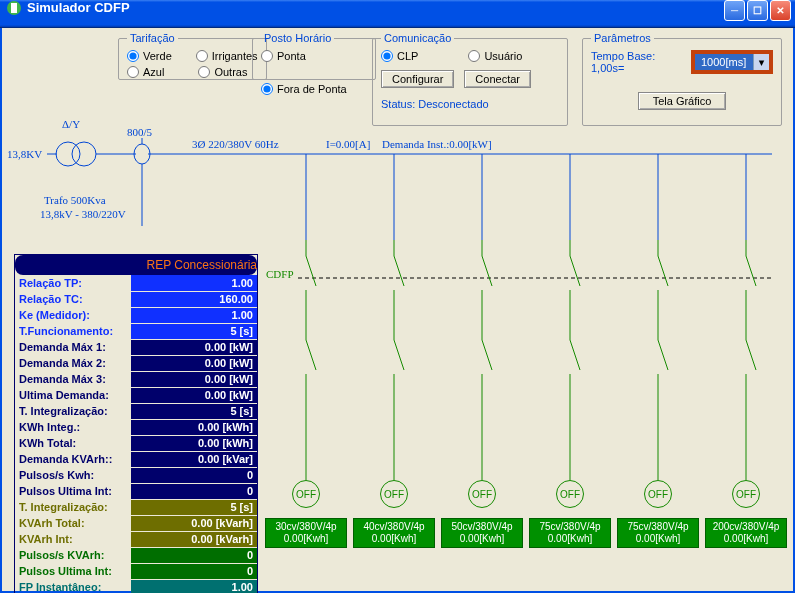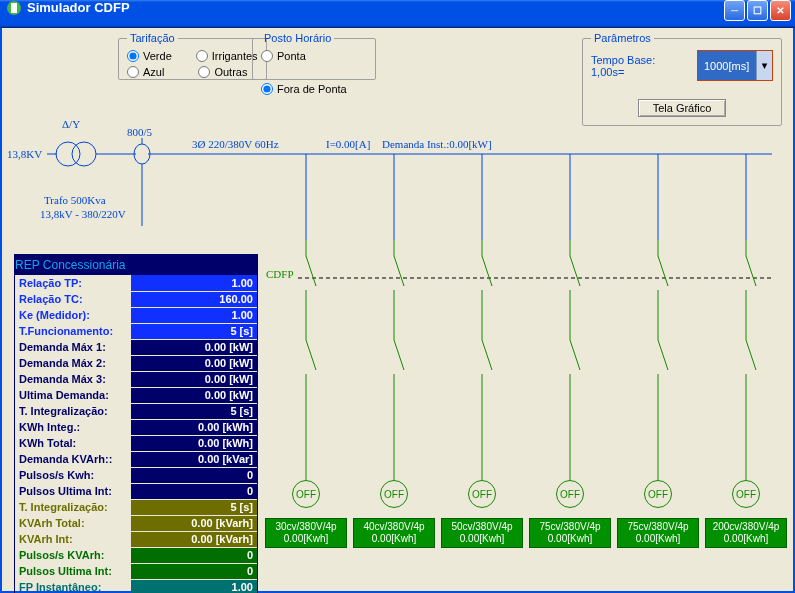--- a/index.html
+++ b/index.html
@@ -55,21 +55,21 @@
   .radio-row { display:flex; gap:24px; white-space:nowrap; }
   .radio-row label, .radio-col label { display:flex; align-items:center; gap:4px; color:#000; }
   .radio-col { display:flex; flex-direction:column; gap:21px; }
   input[type=radio]{ width:12px;height:12px; }
   .btn {
     border: 1px solid #888; background:#ece9d8;
     padding: 2px 10px; font-size:11px;
     box-shadow: inset 1px 1px 0 #fff, inset -1px -1px 0 #aaa;
   }
   .combo {
-    border:1px solid #c2410c; background:#fff; height:31px;
+    border:4px solid #c2410c; background:#fff; height:24px;
     display:inline-flex; align-items:stretch;
   }
   .combo .val{
     background:#316ac5; color:#fff; padding:2px 6px;
     width:58px; display:flex;align-items:center;
   }
   .combo .arrow{
     width:16px; background:#c9d6ef;
     display:flex;align-items:center;justify-content:center;
     border-left:1px solid #7f9db9;
@@ -77,22 +77,22 @@
   
   svg.diagram { position:absolute; left:0; top:0; }
   .bluelbl { fill:#0046d5; font-size:11px; font-family:Tahoma; }
   .greenlbl { fill:#158a00; font-size:11px; font-family:Tahoma; }
   
   .rep {
     position:absolute; left:12px; top:226px; width:244px;
     border:1px solid #00006b;
   }
   .rep-head {
-    background:#00006b; color:#0ea5e9; text-align:left;
-    padding:3px 0; font-size:12px;
+    background:#00006b; color:#f97316; text-align:right;
+    padding:3px 0; font-size:12px;border-radius:8px;
   }
   .rep table { width:100%; border-collapse:collapse; }
   .rep td {
     height:16px; padding:0 4px; font-size:11px;
     border-bottom:1px solid #ece9d8;
     font-weight:bold;
   }
   .rep td.lbl   { width:48%; }
   .rep td.val   { width:52%; text-align:right; }
   .c-blue  { color:#1030ff; } .b-blue  { background:#1030ff; color:#fff; }
@@ -168,20 +168,38 @@
           <input type="radio" style="">
           <span>Ponta</span>
         </label>
     <label>
           <input type="radio" checked="" style="">
           <span>Fora de Ponta</span>
         </label>
   </div>
 </fieldset>
 
+<fieldset style="left:370px; top:4px; width:196px; height:94px;">
+  <legend>Comunicação</legend>
+  <div class="radio-row" style="gap:50px">
+    <label>
+          <input type="radio" checked="" style="">
+          <span>CLP</span>
+        </label>
+    <label>
+          <input type="radio" style="">
+          <span>Usuário</span>
+        </label>
+  </div>
+  <div style="display:flex; gap:10px; margin-top:8px;">
+    <button class="btn">Configurar</button>
+    <button class="btn">Conectar</button>
+  </div>
+  <div class="status-text" style="margin-top:10px">Status: Desconectado</div>
+</fieldset>
 
 <fieldset style="left:580px; top:4px; width:200px; height:94px;">
   <legend>Parâmetros</legend>
   <div style="display:flex; align-items:center; gap:12px;">
     <span class="param-label">Tempo Base: 1,00s=</span>
     <span class="combo">
       <span class="val">1000[ms]</span>
       <span class="arrow">▾</span>
     </span>
   </div>

